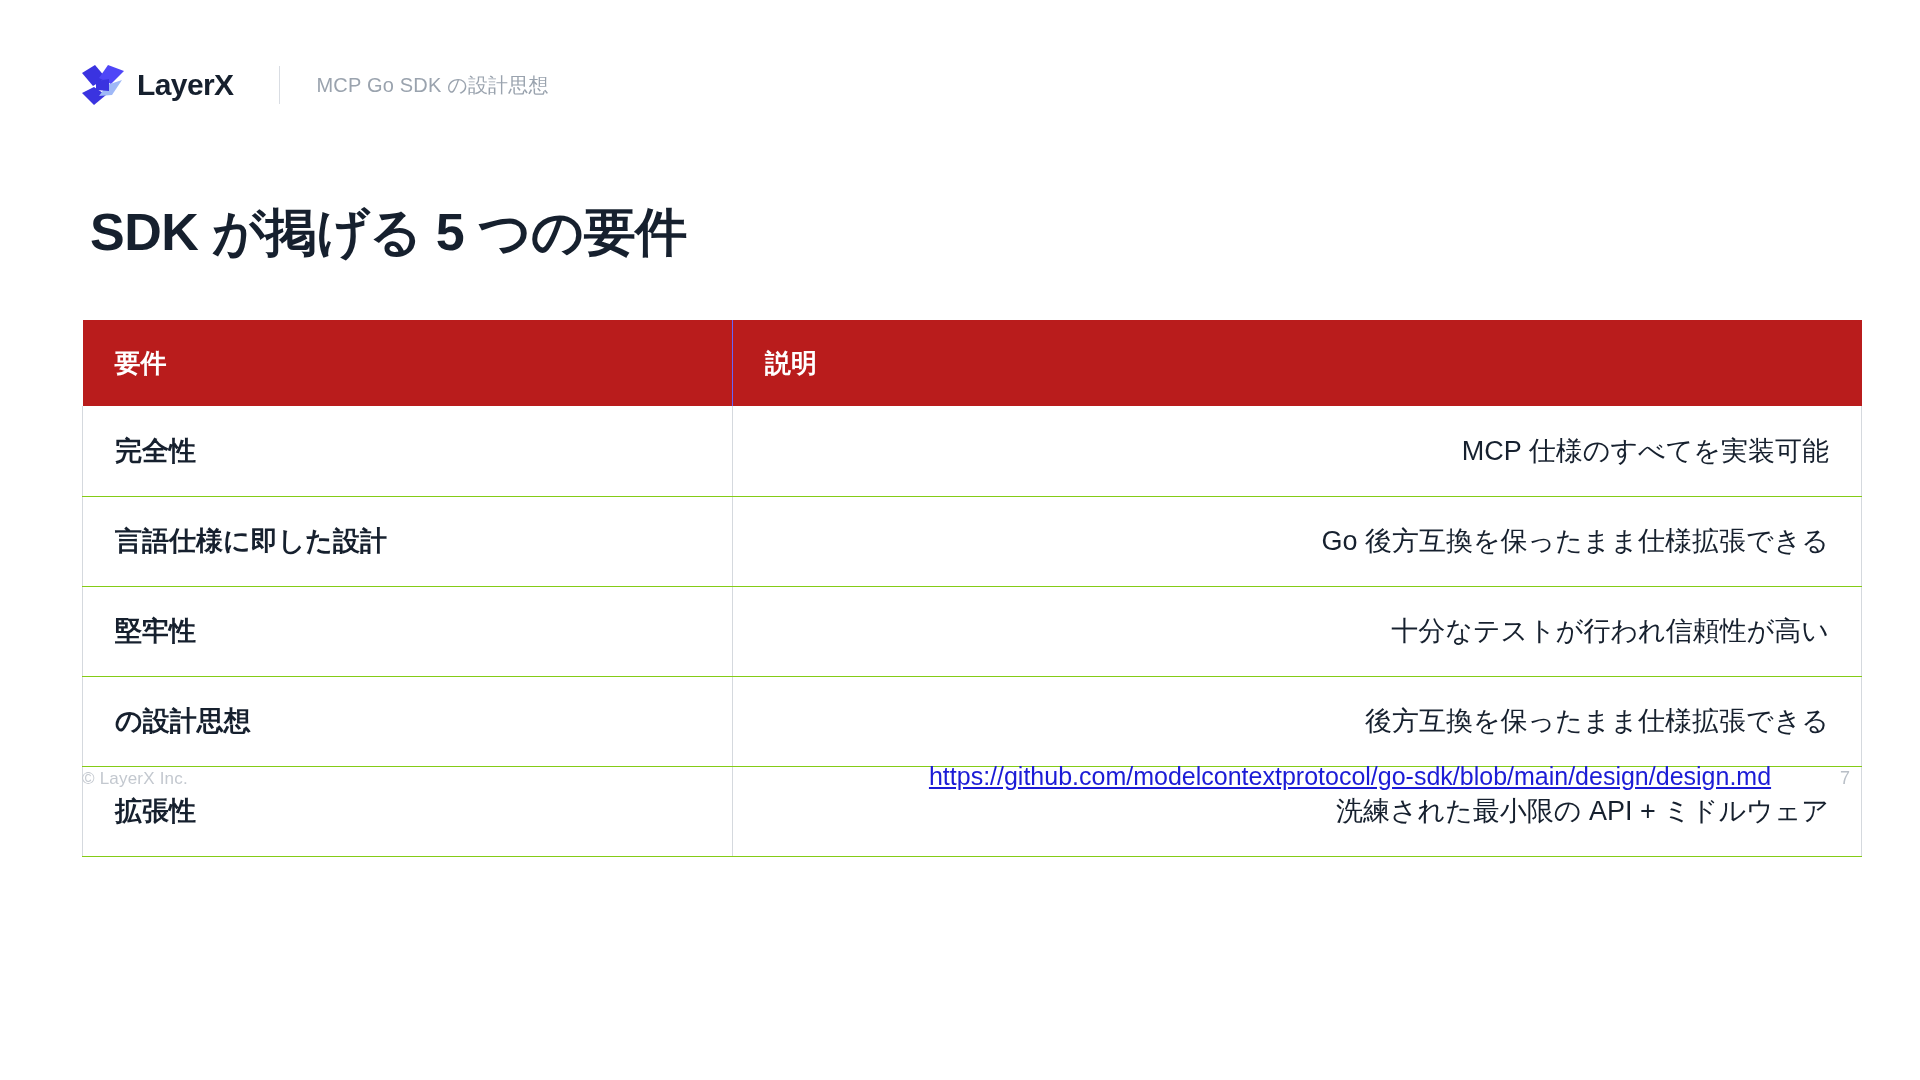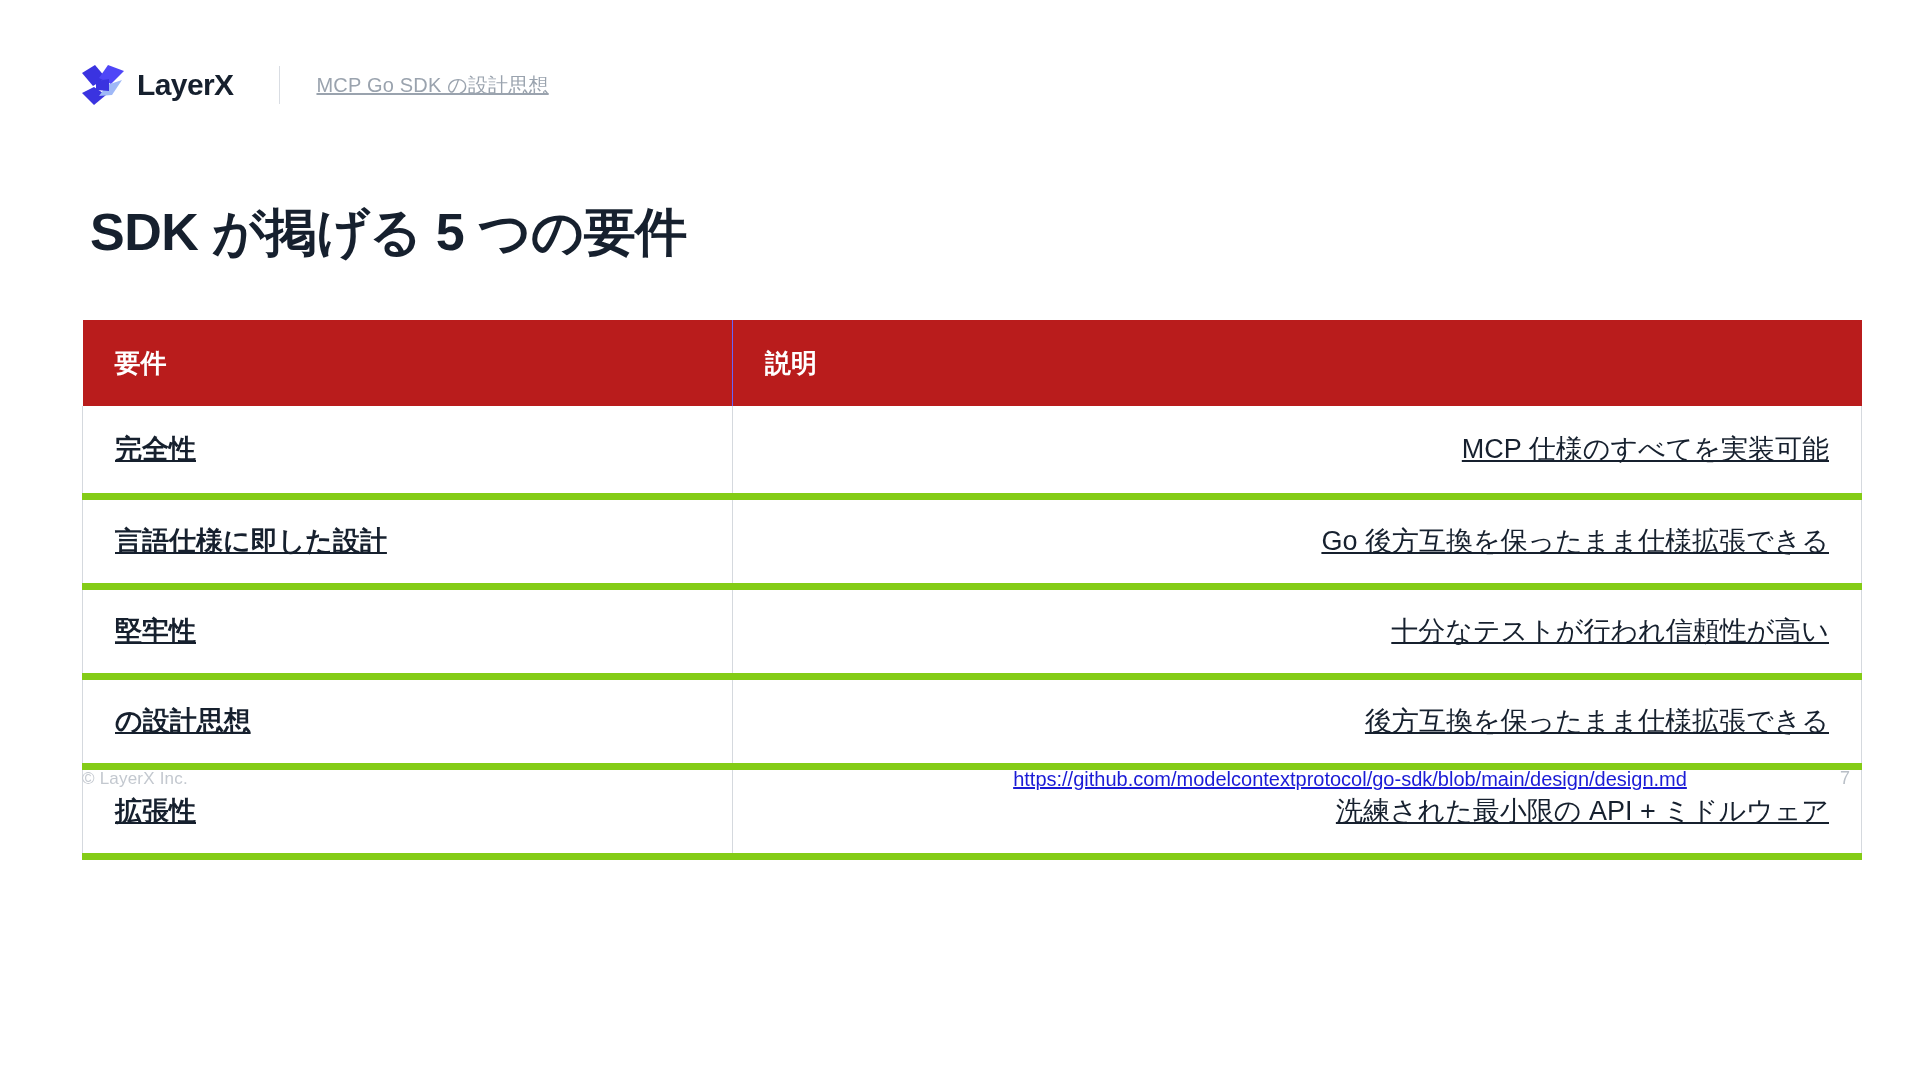--- a/index.html
+++ b/index.html
@@ -54,21 +54,20 @@
     height: 38px;
     background: #d9dde3;
     margin: 0 36px 0 46px;
   }
 
   .header-subtitle {
     font-size: 20px;
     color: #9aa3ae;
     letter-spacing: 0.2px;
     white-space: nowrap;
-    text-decoration: underline;
   }
 
   
   .slide-title {
     position: absolute;
     left: 82px;
     top: 198px;
     font-size: 52px;
     font-weight: bold;
     color: #16202e;
@@ -104,25 +103,24 @@
     padding: 0 32px;
     vertical-align: middle;
     border-right: 1px solid #6a63f9;
   }
   table.req-table thead th:last-child { border-right: none; }
 
   table.req-table tbody td {
     height: 90px;
     padding: 0 32px;
     vertical-align: middle;
-    border-bottom: 7px solid #84cc16;
+    border-bottom: 1px solid #84cc16;
     border-right: 1px solid #d5d9de;
     color: #16202e;
     background: #ffffff;
-    text-decoration: underline;
   }
   table.req-table tbody td:last-child { border-right: none; }
   table.req-table tbody tr td:first-child {
     border-left: 1px solid #d5d9de;
   }
   table.req-table tbody tr td:last-child {
     border-right: 1px solid #d5d9de;
   }
 
   td.cell-req {
@@ -147,21 +145,21 @@
     color: #c3c8cf;
     letter-spacing: 0.2px;
   }
 
   .footer-link {
     position: absolute;
     left: 50%;
     transform: translateX(-50%);
     bottom: 54px;
     margin-left: 390px;
-    font-size: 20px;
+    font-size: 25px;
     color: #1b1bd6;
     white-space: nowrap;
     cursor: pointer;
   }
 
   .footer-page {
     position: absolute;
     right: 70px;
     bottom: 56px;
     font-size: 18px;

